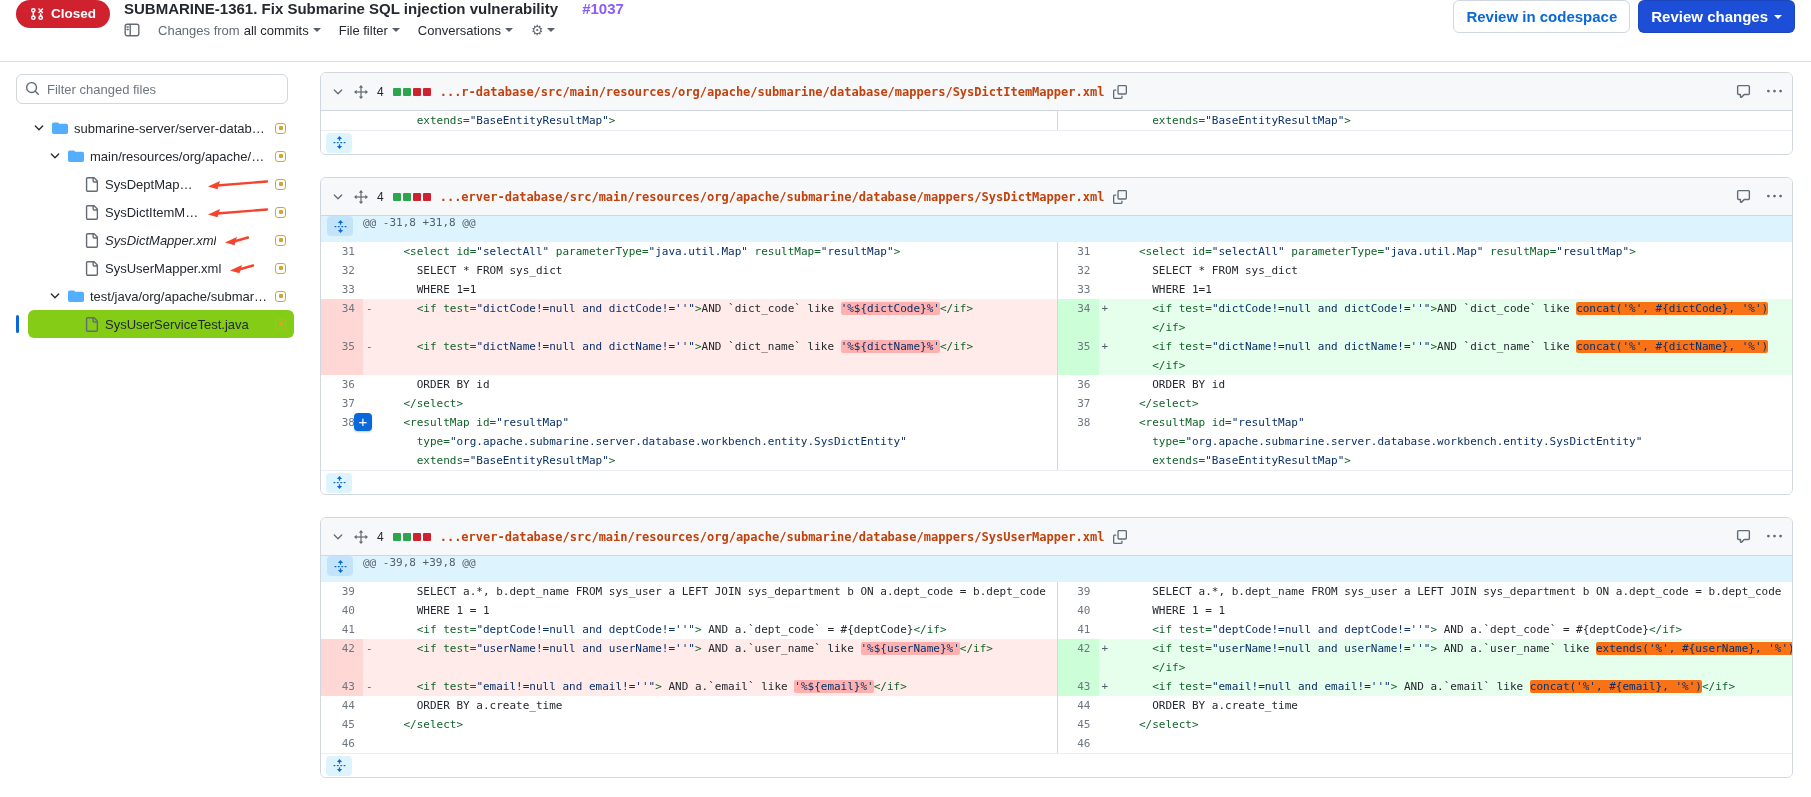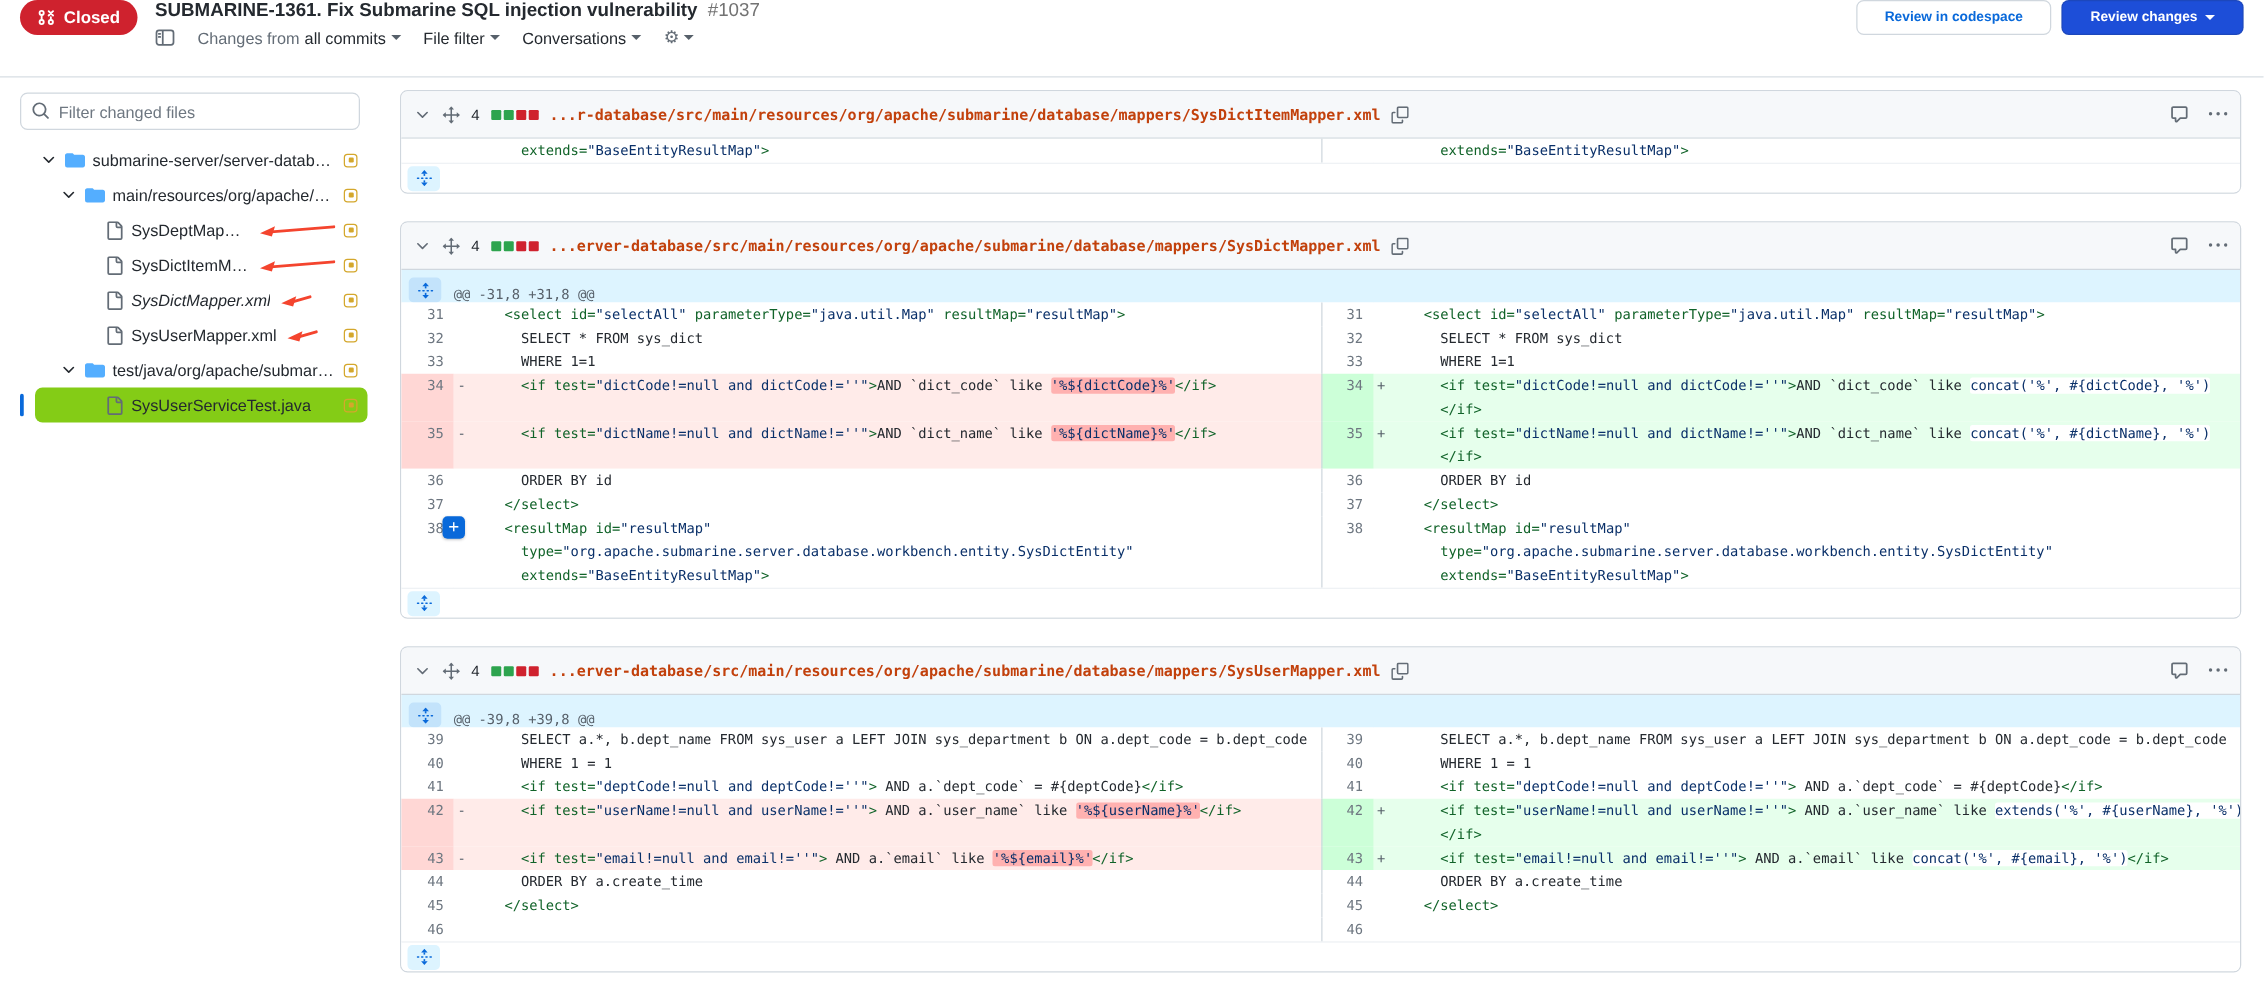--- a/index.html
+++ b/index.html
@@ -5,31 +5,31 @@
   *{box-sizing:border-box}
   body{margin:0;width:1811px;height:797px;overflow:hidden;background:#fff;
        font-family:"Liberation Sans","DejaVu Sans",sans-serif;color:#24292f}
 
   
   .hdr{height:62px;border-bottom:1px solid #d8dee4;display:flex;align-items:flex-start;padding:0 16px;gap:14px}
   .badge{display:inline-flex;align-items:center;gap:7px;background:#cf222e;color:#fff;border-radius:999px;
          padding:7px 14px;font-size:13.5px;font-weight:700;line-height:1;flex:none}
   .hdr-mid{flex:1;min-width:0;display:flex;flex-direction:column;gap:5px}
   .title-row{font-size:15px;font-weight:700;white-space:nowrap}
-  .prnum{color:#737373;font-weight:400;margin-left:4px}
+  .prnum{color:#8b5cf6;font-weight:700;margin-left:20px}
   .toolbar-row{display:flex;align-items:center;gap:18px;font-size:13px;color:#24292f}
   .tb-item{display:inline-flex;align-items:center;gap:4px;cursor:pointer;white-space:nowrap}
   .muted{color:#636c76}
   .caret{width:0;height:0;border:4px solid transparent;border-top-color:#57606a;margin-top:4px}
   .caret-white{border-top-color:#fff}
   .tb-icon{display:inline-flex;color:#636c76;cursor:pointer}
   .gear{font-family:"DejaVu Sans",sans-serif;color:#636c76;font-size:14px;line-height:1}
   .hdr-btns{display:flex;gap:8px;align-items:center;flex:none}
-  .btn{display:inline-flex;align-items:center;gap:6px;font-size:11px;font-weight:600;border-radius:6px;
-       padding:7px 22px;border:1px solid;cursor:pointer;font-family:inherit;white-space:nowrap}
+  .btn{display:inline-flex;align-items:center;gap:6px;font-size:15px;font-weight:600;border-radius:6px;
+       padding:7px 12px;border:1px solid;cursor:pointer;font-family:inherit;white-space:nowrap}
   .btn-codespace{color:#0969da;background:#fff;border-color:#d0d7de}
   .btn-green{background:#1d4ed8;color:#fff;border-color:rgba(27,31,36,.15)}
 
   
   .app{display:flex;height:735px}
   .sidebar{width:302px;padding:10px 8px 0 16px;flex:none}
   .main{flex:1;min-width:0;padding:10px 18px 0 18px;overflow:hidden}
 
   
   .filter-wrap{position:relative;margin:2px 6px 10px 0}
@@ -58,21 +58,21 @@
   .fh .icon{color:#636c76}
   .fh-changes{font-size:12px;color:#24292f}
   .squares{display:inline-flex;gap:2px}
   .sq{width:8px;height:8px;border-radius:1px}
   .sq-add{background:#2da44e}
   .sq-del{background:#cf222e}
   .fh-path{font-family:"DejaVu Sans Mono","Liberation Mono",monospace;font-size:12px;font-weight:700;
            color:#c2410c;white-space:nowrap;overflow:hidden;text-overflow:ellipsis}
   .fh-right{margin-left:auto;display:inline-flex;gap:16px;color:#636c76}
 
-  .hunk{display:flex;align-items:flex-end;background:#ddf4ff;height:26px;gap:10px}
+  .hunk{display:flex;align-items:flex-start;background:#ddf4ff;height:26px;gap:10px}
   .hunk-text{font-family:"DejaVu Sans Mono","Liberation Mono",monospace;font-size:11px;color:#57606a}
   .unfold-box{display:inline-flex;align-items:center;justify-content:center;width:26px;height:20px;
               border-radius:4px;color:#0969da;cursor:pointer;flex:none}
   .hunk .unfold-box{margin-left:6px;background:rgba(9,105,218,.12)}
   .expand-strip{display:flex;align-items:center;height:24px;background:#fff;border-top:1px solid #eaeef2}
   .expand-strip .unfold-box{margin-left:5px;background:#ddf4ff}
 
   .diff-grid{display:grid;grid-template-columns:42px minmax(0,1fr) 42px minmax(0,1fr);
              font-family:"DejaVu Sans Mono","Liberation Mono",monospace;font-size:11px;line-height:19px}
   .gut{position:relative;text-align:right;padding-right:8px;color:#6e7781;cursor:pointer}
@@ -81,21 +81,21 @@
   .gut-del{background:#ffd7d5}.code-del{background:#ffebe9}
   .gut-add{background:#ccffd8}.code-add{background:#e6ffec}
   .code{position:relative;padding-left:14px;overflow:hidden}
   .code-line{position:relative;white-space:pre;min-height:19px}
   .marker{position:absolute;left:-11px;color:#57606a}
   .seg-p{color:#24292f}
   .seg-t{color:#116329}
   .seg-s{color:#0a3069}
   .seg-sh{color:#0a3069;border-radius:2px}
   .code-del .seg-sh{background:rgba(255,129,130,.55)}
-  .code-add .seg-sh{background:#ffffff}
+  .code-add .seg-sh{background:#f97316}
   .plus-btn{position:absolute;right:-9px;top:0;width:18px;height:18px;background:#0969da;color:#fff;
             border-radius:4px;font-size:15px;line-height:17px;text-align:center;z-index:3;
             font-family:"Liberation Sans",sans-serif;box-shadow:0 1px 2px rgba(31,35,40,.25);cursor:pointer}
 </style>
 </head>
 <body>
 
 <header class="hdr">
   <div class="badge">
     <span class="icon">

